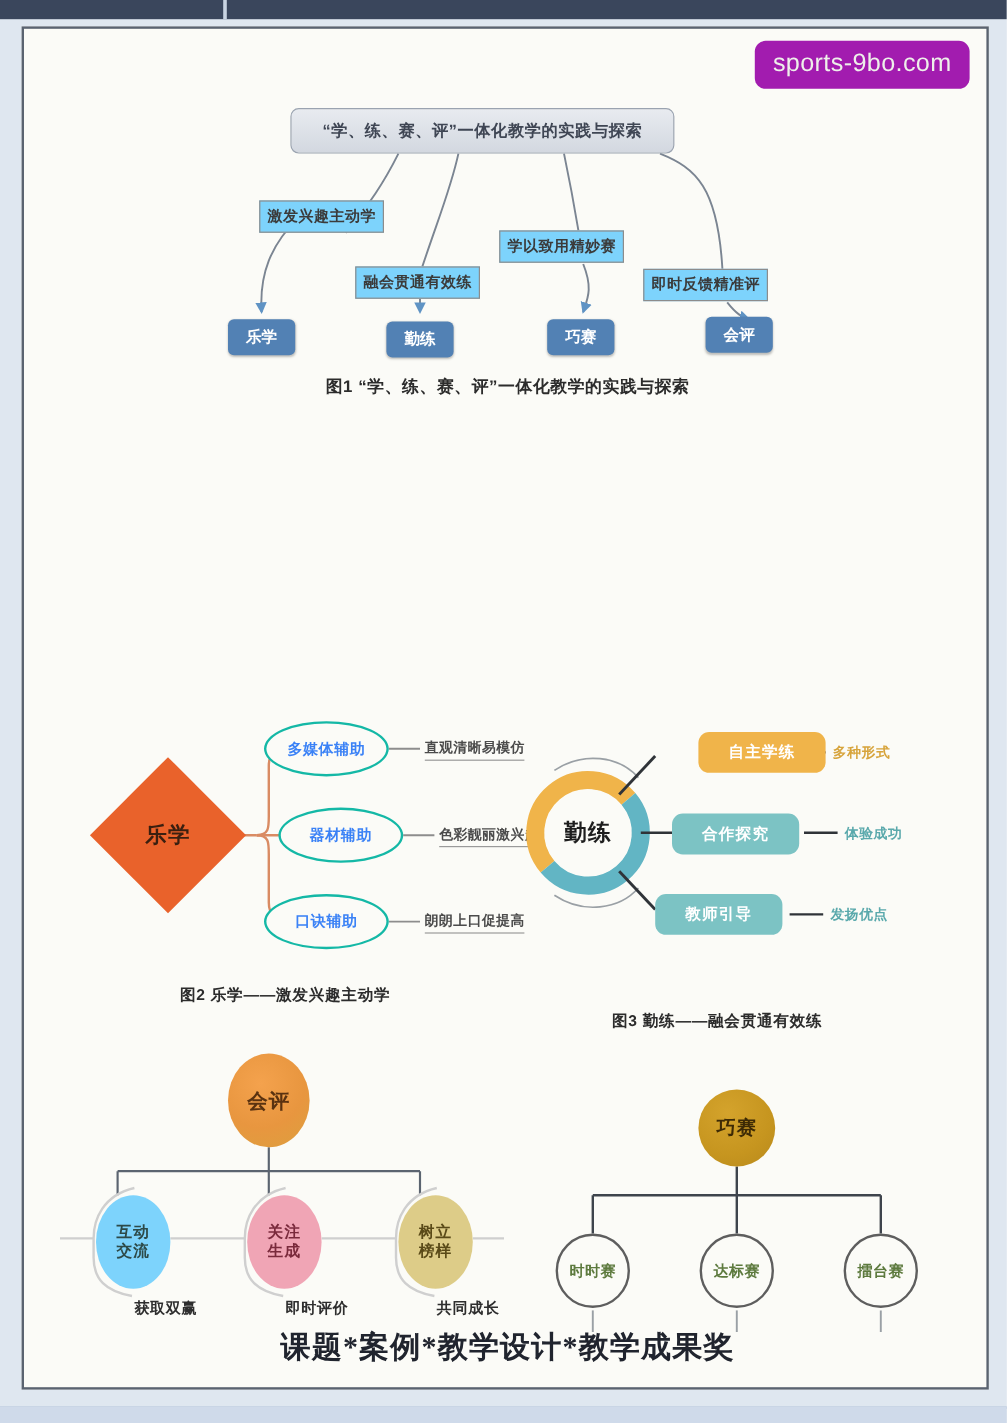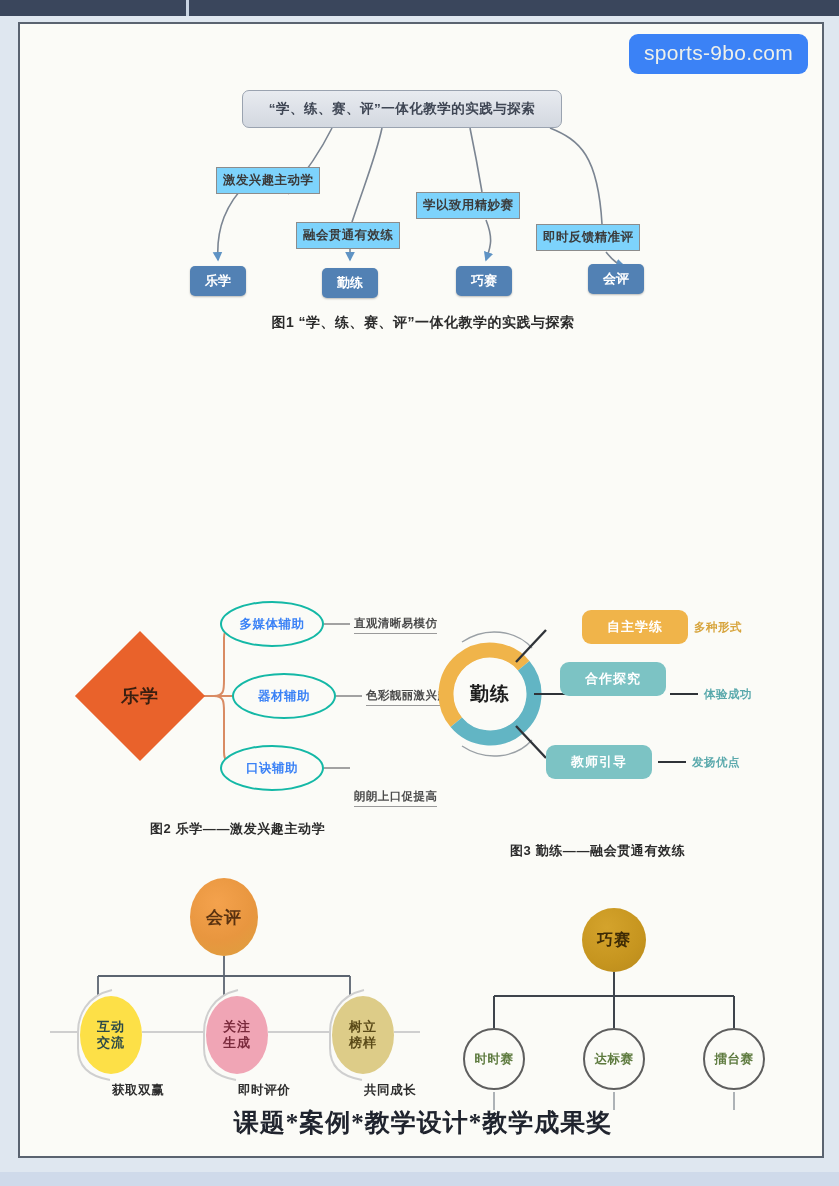--- a/index.html
+++ b/index.html
@@ -33,21 +33,21 @@
   .page {
     position: absolute;
     left: 18px; top: 22px;
     width: 806px; height: 1136px;
     background: #fbfbf7;
     border: 2px solid #5a6370;
     overflow: hidden;
   }
   .watermark {
     position: absolute; right: 14px; top: 10px;
-    background: #3b82f6; color: #eef0ea;
+    background: #a21caf; color: #eef0ea;
     font-size: 21px; letter-spacing: .3px;
     padding: 7px 15px 9px; border-radius: 9px;
     z-index: 40;
   }
 
   
   .fig1 { position: absolute; left: 0; top: 28px; width: 806px; height: 280px; text-decoration: underline; }
   .fig1 svg { position: absolute; left: 0; top: 0; }
   .f1-title {
     position: absolute; left: 222px; top: 38px;
@@ -250,21 +250,21 @@
     <div class="f2-diamond">
       <span>乐学</span>
     </div>
 
     <div class="f2-oval" style="left:182px; top:9px;">多媒体辅助</div>
     <div class="f2-oval" style="left:194px; top:81px;">器材辅助</div>
     <div class="f2-oval" style="left:182px; top:153px;">口诀辅助</div>
 
     <div class="f2-label" style="left:316px; top:24px;">直观清晰易模仿</div>
     <div class="f2-label" style="left:328px; top:96px;">色彩靓丽激兴趣</div>
-    <div class="f2-label" style="left:316px; top:168px;margin-top:29px;">朗朗上口促提高</div>
+    <div class="f2-label" style="left:316px; top:168px;">朗朗上口促提高</div>
 
     <div class="cap" style="left:112px; top:228px;">图2   乐学——激发兴趣主动学</div>
   </div>
 
   <div class="fig3">
     <svg width="406" height="250">
 
       <circle cx="70" cy="102" r="44" fill="none" stroke="#f0b44a" stroke-width="15" stroke-dasharray="138 138" transform="rotate(140 70 102)"></circle>
       <circle cx="70" cy="102" r="44" fill="none" stroke="#62b5c4" stroke-width="15" stroke-dasharray="138 138" transform="rotate(-40 70 102)"></circle>
       <circle cx="70" cy="102" r="36" fill="#fbfbf7"></circle>
@@ -287,21 +287,21 @@
         <path d="M250,102 L278,102"></path>
         <path d="M238,170 L266,170"></path>
       </g>
     </svg>
 
     <div class="f3-center">
       <span>勤练</span>
     </div>
 
     <div class="f3-pill" style="left:128px; top:18px;  width:106px; background:#f0b44a;margin-left:34px;">自主学练</div>
-    <div class="f3-pill" style="left:140px; top:70px;  width:106px; background:#7cc3c4;">合作探究</div>
+    <div class="f3-pill" style="left:140px; top:86px;  width:106px; background:#7cc3c4;">合作探究</div>
     <div class="f3-pill" style="left:126px; top:153px; width:106px; background:#7cc3c4;">教师引导</div>
 
     <div class="f3-lab" style="left:274px; top:28px;  color:#d7a43c;">多种形式</div>
     <div class="f3-lab" style="left:284px; top:95px;  color:#5aa9ac;">体验成功</div>
     <div class="f3-lab" style="left:272px; top:163px; color:#5aa9ac;">发扬优点</div>
 
     <div class="cap" style="left:90px; top:250px;">图3   勤练——融会贯通有效练</div>
   </div>
 
   <div class="fig4">
@@ -319,21 +319,21 @@
         <path d="M326,120 C300,126 292,146 292,162 L292,178 C292,196 302,206 324,210"></path>
         <path d="M12,162 L40,162"></path>
         <path d="M104,162 L166,162"></path>
         <path d="M230,162 L292,162"></path>
         <path d="M356,162 L382,162"></path>
       </g>
     </svg>
 
     <div class="f4-head">会评</div>
 
-    <div class="f4-node" style="left:42px;  top:126px; background:#fde047; color:#2d4a48;">
+    <div class="f4-node" style="left:42px;  top:126px; background:#7dd3fc; color:#2d4a48;">
       <span>互动</span>
       <span>交流</span>
     </div>
     <div class="f4-node" style="left:168px; top:126px; background:#f0a5b5; color:#7a2a3c;">
       <span>关注</span>
       <span>生成</span>
     </div>
     <div class="f4-node" style="left:294px; top:126px; background:#ddcc88; color:#5a4a18;">
       <span>树立</span>
       <span>榜样</span>

